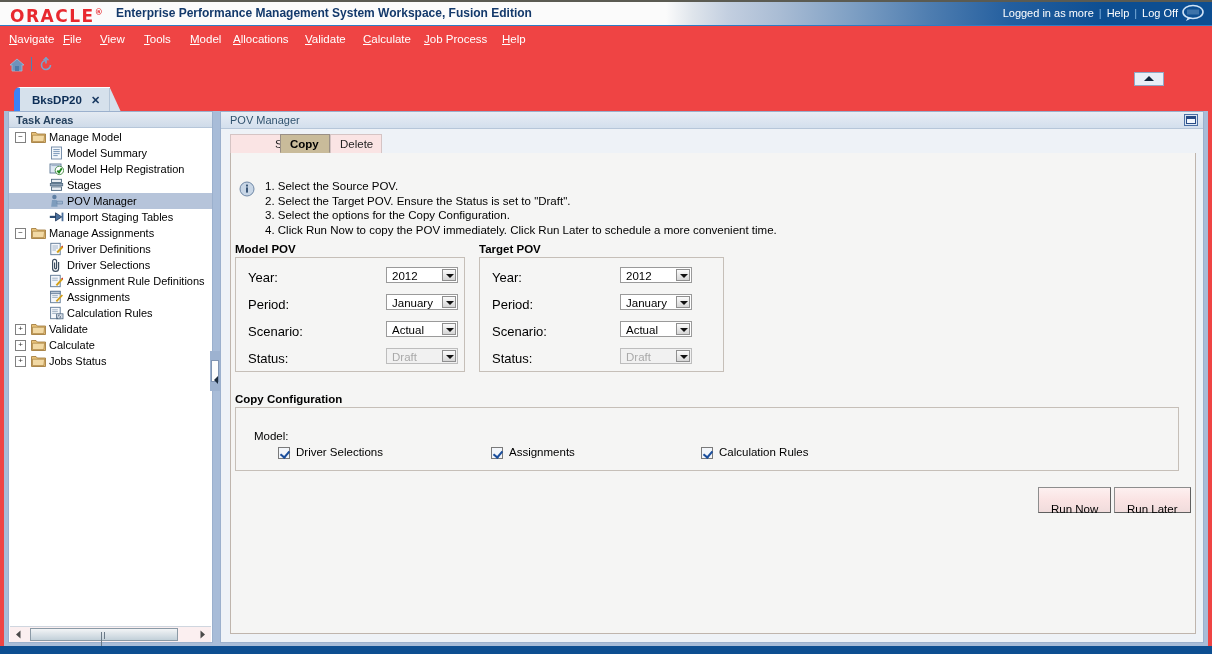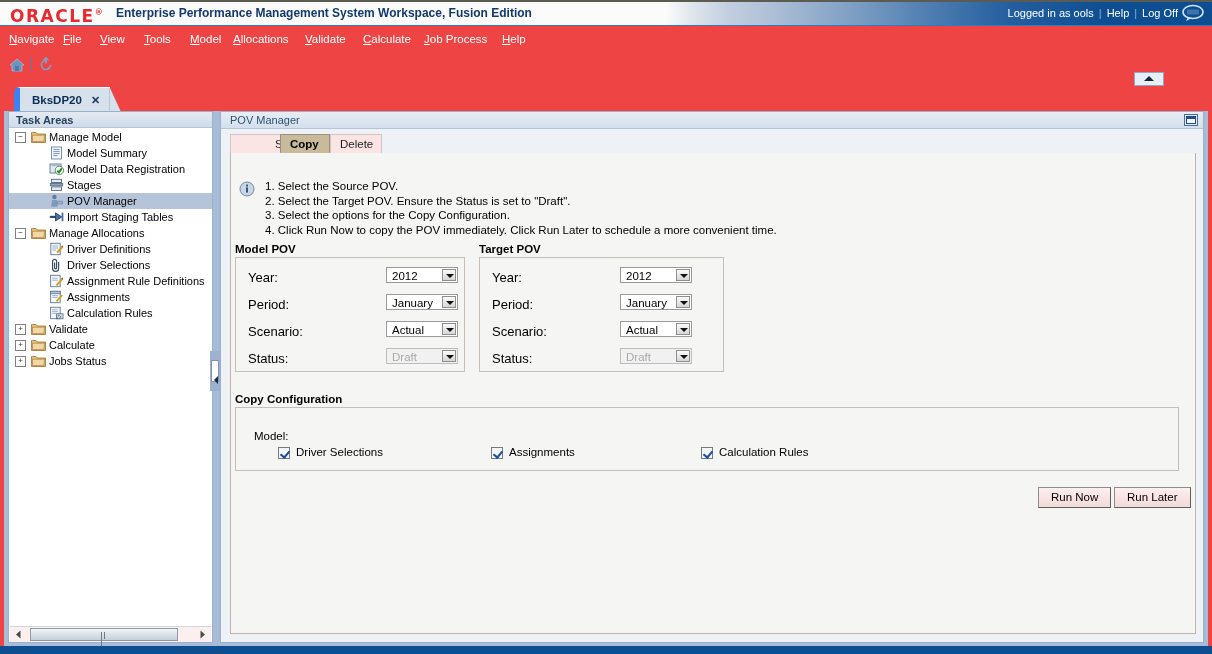--- a/index.html
+++ b/index.html
@@ -134,21 +134,21 @@
 
   .cfgbox{position:absolute;background:#f5f5f4;border:1px solid #c6bfb8;box-sizing:border-box;}
   .cfg-model{position:absolute;left:18px;top:22px;font-size:11.5px;color:#000;}
   .cbwrap{position:absolute;top:38px;height:16px;white-space:nowrap;}
   .cbx{display:inline-block;width:12px;height:12px;border:1px solid #7a7a7a;background:#f3f6fa;
     vertical-align:-2px;position:relative;box-sizing:border-box;}
   .cbx:after{content:"";position:absolute;left:3px;top:1px;width:4px;height:7px;
     border:solid #1c4f9c;border-width:0 2px 2px 0;transform:rotate(40deg);}
   .cblabel{display:inline-block;margin-left:6px;font-size:11.5px;color:#000;vertical-align:1px;}
 
-  .btn{position:absolute;height:21px;padding:0 12px;box-sizing:border-box;
+  .btn{position:absolute;height:21px;padding:12px 12px;box-sizing:border-box;
     background:linear-gradient(to bottom,#fdf0f0 0%,#fae3e3 50%,#f0dcdc 100%);
     border:1px solid #8d8d8d;border-bottom-color:#5f5f5f;border-right-color:#5f5f5f;
     font-size:11.5px;color:#000;line-height:19px;text-align:center;cursor:pointer;}
 
   .bottombar{position:absolute;left:0;top:646px;width:1212px;height:8px;background:#0d4e91;}
 </style>
 </head>
 <body>
 
 <div class="app">
@@ -158,21 +158,21 @@
     <div class="grad"></div>
     <div class="rightfill"></div>
     <div class="topline"></div>
     <div class="botline"></div>
 
     <div class="oracle-logo"><span>ORACLE</span><sup>®</sup></div>
 
     <div class="brand-title">Enterprise Performance Management System Workspace, Fusion Edition</div>
 
     <div class="login-info">
-      <span>Logged in as ools</span><span class="sep">|</span><span>Help</span><span class="sep">|</span><span>Log Off</span>
+      <span>Logged in as more</span><span class="sep">|</span><span>Help</span><span class="sep">|</span><span>Log Off</span>
     </div>
 
     <svg class="speech-icon" viewBox="0 0 22 17">
       <ellipse cx="11" cy="8" rx="10" ry="6.5" fill="none" stroke="#cfe2f5" stroke-width="1.6"></ellipse>
       <path d="M6 13 L4 17 L10 14 Z" fill="#cfe2f5"></path>
       <rect x="5" y="5.5" width="12" height="5" fill="#cfe2f5" opacity="0.25"></rect>
     </svg>
   </div>
 
   <div class="menubar">
@@ -239,21 +239,21 @@
               </svg>
               <div class="lbl">Model Summary</div>
             </div>
             <div class="tnode level2">
               <svg class="ico" viewBox="0 0 15 14">
                 <rect x="1" y="2" width="11" height="9" fill="#dfe9f4" stroke="#5d7794" stroke-width="0.9"></rect>
                 <path d="M2.4 3.6h8" stroke="#7f97b2" stroke-width="0.7"></path>
                 <circle cx="10.4" cy="8.4" r="4.2" fill="#ffffff" stroke="#2a7a2a" stroke-width="0.8"></circle>
                 <path d="M8.3 8.6 L10 10.4 L12.8 6.3" fill="none" stroke="#1f8a1f" stroke-width="2"></path>
               </svg>
-              <div class="lbl">Model Data Registration</div>
+              <div class="lbl">Model Help Registration</div>
             </div>
             <div class="tnode level2">
               <svg class="ico" viewBox="0 0 15 14">
                 <rect x="2.5" y="1.3" width="10" height="3.2" fill="#e9edf2" stroke="#4e6880" stroke-width="0.9"></rect>
                 <rect x="1.3" y="5.4" width="12.4" height="2.4" fill="#8fa3b7" stroke="#4e6880" stroke-width="0.8"></rect>
                 <rect x="2.5" y="8.9" width="10" height="3.5" fill="#e9edf2" stroke="#4e6880" stroke-width="0.9"></rect>
               </svg>
               <div class="lbl">Stages</div>
             </div>
             <div class="tnode level2 sel">
@@ -271,21 +271,21 @@
                 <rect x="12.6" y="2.6" width="1.8" height="8.6" fill="#4a6f9c"></rect>
               </svg>
               <div class="lbl">Import Staging Tables</div>
             </div>
             <div class="tnode level1">
               <div class="plus">−</div>
               <svg class="ico" viewBox="0 0 15 14">
                 <path d="M0.5 2.5 L5 2.5 L6.3 4 L14.5 4 L14.5 12.5 L0.5 12.5 Z" fill="#e8c27a" stroke="#9a7232" stroke-width="0.8"></path>
                 <path d="M1.5 5.2 L13.6 5.2 L12.8 11.6 L1.5 11.6 Z" fill="#f2d9a4" stroke="#9a7232" stroke-width="0.6"></path>
               </svg>
-              <div class="lbl">Manage Allocations</div>
+              <div class="lbl">Manage Assignments</div>
             </div>
             <div class="tnode level2">
               <svg class="ico" viewBox="0 0 15 14">
                 <rect x="1.8" y="1.3" width="9.4" height="11.4" fill="#f4f7fb" stroke="#5d7794" stroke-width="0.9"></rect>
                 <g stroke="#7f97b2" stroke-width="0.7">
                   <path d="M3.4 4h5.6"></path>
                   <path d="M3.4 6h5.6"></path>
                   <path d="M3.4 8h3.6"></path>
                 </g>
                 <path d="M8.2 10.5 L13.6 4.8" stroke="#d4a017" stroke-width="2"></path>

